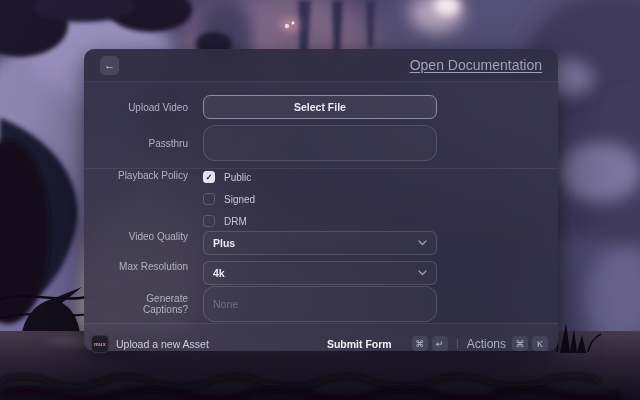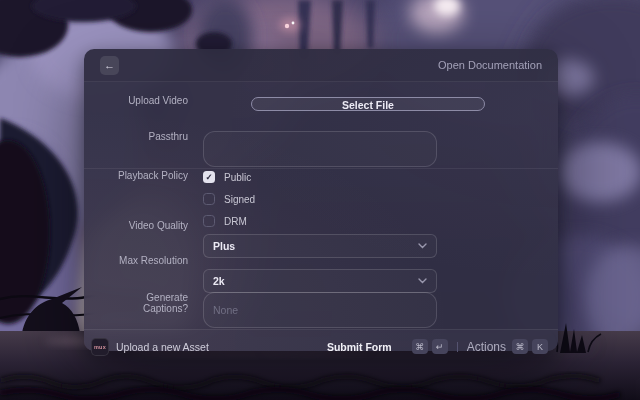--- a/index.html
+++ b/index.html
@@ -12,56 +12,56 @@
     background:rgba(49,47,68,0.94);
     background-image:radial-gradient(ellipse at 0% 90%,rgba(175,140,155,0.10),transparent 55%),
                      radial-gradient(ellipse at 100% 20%,rgba(120,110,160,0.08),transparent 50%);
     border-radius:10px;backdrop-filter:blur(7px);
     box-shadow:0 30px 70px rgba(8,6,14,0.55),0 6px 18px rgba(8,6,14,0.4);}
   .dlg-header{position:absolute;left:0;top:0;right:0;height:33px;display:flex;align-items:center;
     padding:0 16px;border-bottom:1px solid rgba(255,255,255,0.07);
     background:rgba(18,16,28,0.10);border-radius:10px 10px 0 0;box-sizing:border-box;}
   .back-btn{width:19px;height:19px;border:none;border-radius:5px;background:rgba(255,255,255,0.10);
     color:#dcdbe6;font-size:11px;line-height:19px;text-align:center;padding:0;cursor:pointer;}
-  .doc-link{margin-left:auto;color:#a3a1b8;font-size:11px;
+  .doc-link{margin-left:auto;color:#a3a1b8;font-size:14px;text-decoration:underline;
     text-underline-offset:2px;cursor:pointer;}
 
-  .row{position:absolute;left:16px;display:flex;}
+  .row{position:absolute;left:16px;display:flex;align-items:center;}
   .label{width:88px;text-align:right;margin-right:15px;color:#b3b1c2;font-size:10px;flex:none;}
   .control{width:234px;flex:none;}
 
   .row-upload{top:46px;height:24px;}
   .row-passthru{top:82px;height:24px;}
   .sep-mid{position:absolute;left:0;right:0;top:119px;height:1px;background:rgba(255,255,255,0.065);}
   .row-policy{top:121px;align-items:flex-start;}
   .row-quality{top:171px;height:32px;}
   .row-resolution{top:206px;height:22px;}
   .row-captions{top:243px;height:24px;}
 
-  .btn-file{width:100%;height:14px;box-sizing:border-box;border:1px solid #8d8ba6;border-radius:7px;
+  .btn-file{width:100%;height:24px;box-sizing:border-box;border:1px solid #8d8ba6;border-radius:7px;
     background:rgba(255,255,255,0.055);color:#eceaf4;font-size:10.5px;font-weight:600;cursor:pointer;
-    font-family:inherit;margin-left:48px;}
+    font-family:inherit;}
   .tinput{width:100%;height:36px;box-sizing:border-box;border:1px solid rgba(255,255,255,0.14);
     border-radius:12px;background:rgba(255,255,255,0.02);color:#e8e7f0;font-size:10.5px;
     padding:0 9px;outline:none;font-family:inherit;}
   .tinput::placeholder{color:#716f84;}
   .select{height:24px;box-sizing:border-box;border:1px solid rgba(255,255,255,0.14);border-radius:6px;
     background:rgba(255,255,255,0.02);display:flex;align-items:center;padding:0 9px;
     color:#eceaf4;font-size:10.5px;font-weight:600;cursor:pointer;margin-top:14px;}
   .chev{margin-left:auto;flex:none;display:flex;}
 
   .cb-row{display:flex;align-items:center;height:14px;cursor:pointer;}
   .cb-row + .cb-row{margin-top:8px;}
   .cb{width:12px;height:12px;box-sizing:border-box;border-radius:3.5px;flex:none;
     border:1px solid #5d5b72;display:flex;align-items:center;justify-content:center;}
   .cb.checked{border:none;background:#e4e3ee;}
   .check-glyph{font-size:8.5px;color:#2c2a3e;font-weight:700;line-height:1;}
   .cb-label{margin-left:9px;color:#c9c8d4;font-size:10px;}
 
-  .dlg-footer{position:absolute;left:0;right:0;bottom:0;height:22px;display:flex;align-items:center;
+  .dlg-footer{position:absolute;left:0;right:0;bottom:0;height:28px;display:flex;align-items:center;
     padding:12px 10px 0 7px;border-top:1px solid rgba(255,255,255,0.07);
     background:rgba(255,255,255,0.025);border-radius:0 0 10px 10px;box-sizing:border-box;}
   .mux-logo{width:16px;height:16px;border-radius:5px;background:#211c2b;border:1px solid rgba(255,255,255,0.10);
     display:flex;align-items:center;justify-content:center;flex:none;}
   .mux-logo span{font-size:5.5px;font-weight:700;color:#cf8f9b;letter-spacing:.2px;}
   .footer-title{margin-left:7px;color:#cfcdda;font-size:10.5px;}
   .footer-right{margin-left:auto;display:flex;align-items:center;}
   .submit-group,.actions-group{display:flex;align-items:center;cursor:pointer;}
   .submit-label{color:#f2f1f7;font-weight:700;font-size:10.5px;margin-right:16px;}
   .actions-label{color:#aeacbe;font-size:12px;margin-right:2px;}
@@ -223,21 +223,21 @@
               </svg>
           </span>
         </div>
       </div>
     </div>
 
     <div class="row row-resolution">
       <div class="label">Max Resolution</div>
       <div class="control">
         <div class="select">
-          <span>2k</span>
+          <span>4k</span>
           <span class="chev">
             <svg width="9" height="6" viewBox="0 0 9 6">
                 <path d="M1 1 L4.5 4.5 L8 1" stroke="#9a98ae" stroke-width="1.4" fill="none" stroke-linecap="round"></path>
               </svg>
           </span>
         </div>
       </div>
     </div>
 
     <div class="row row-captions">

